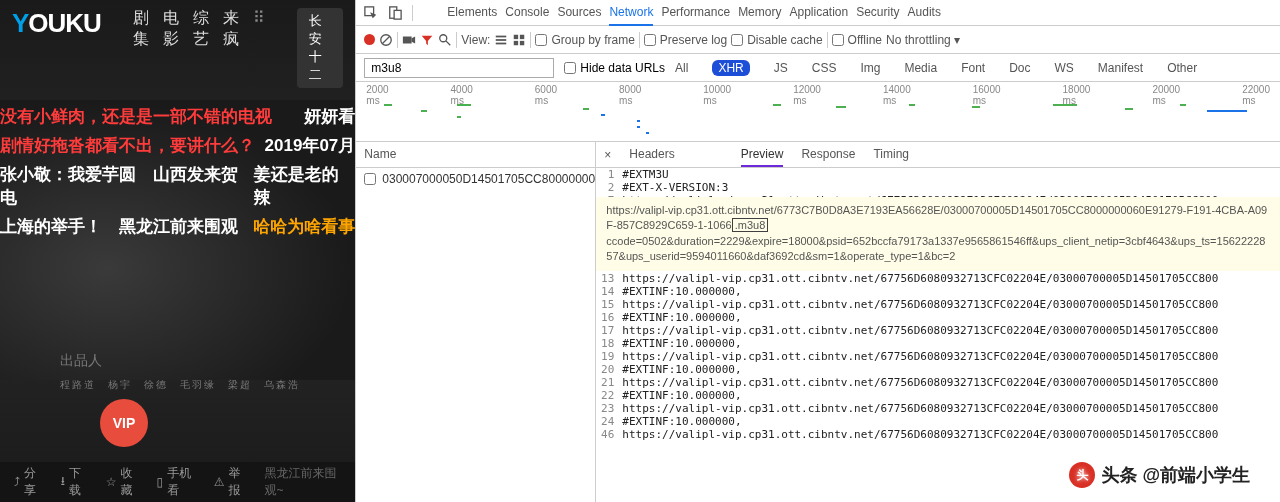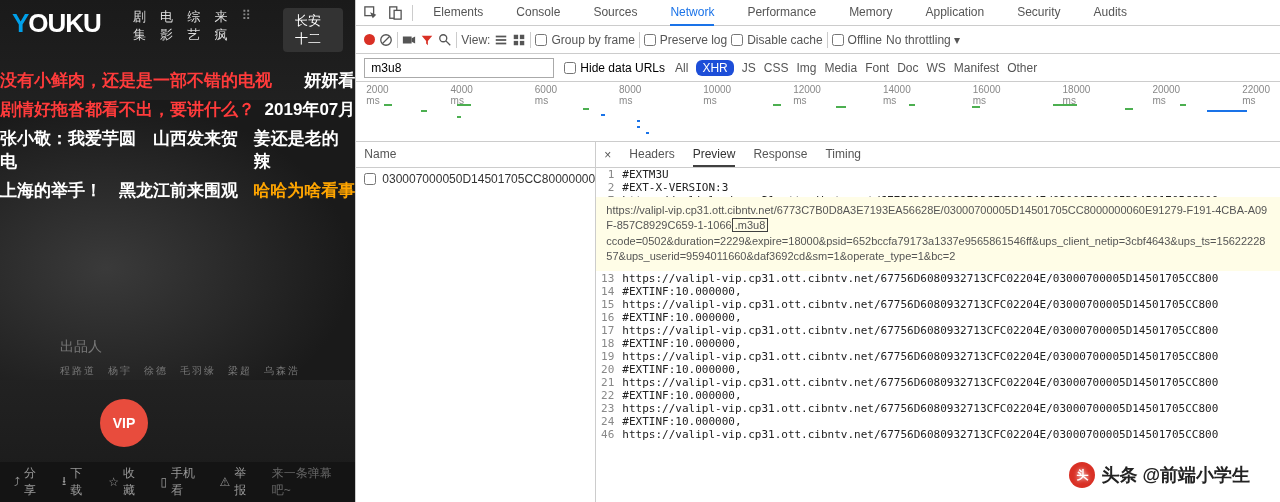--- a/index.html
+++ b/index.html
@@ -5,74 +5,74 @@
     * { margin: 0; padding: 0; box-sizing: border-box; }
     body { font-family: -apple-system, Segoe UI, sans-serif; font-size: 12px; background: #fff; width: 1280px; height: 502px; overflow: hidden; display: flex; }
     
     .left-panel { width: 453px; height: 502px; background: #1a1a1a; position: relative; overflow: hidden; }
     .video-bg { position: absolute; inset: 0; background: linear-gradient(180deg, #1a1a1a 0%, #2a2a2a 50%, #1a1a1a 100%); }
     .video-shoes { position: absolute; top: 100px; left: 0; right: 0; height: 280px; background: radial-gradient(ellipse at 30% 60%, #3a3a3a 0%, #1a1a1a 70%), radial-gradient(ellipse at 70% 60%, #3a3a3a 0%, transparent 70%); }
     
     .youku-header { position: relative; z-index: 2; display: flex; padding: 8px 12px; gap: 32px; }
     .youku-logo { color: #00a0e9; font-size: 26px; font-weight: 900; letter-spacing: -1px; }
     .youku-logo .o { color: #fff; }
-    .nav-items { display: flex; gap: 14px; color: #ddd; font-size: 13px; font-weight: 500; }
+    .nav-items { display: flex; gap: 14px; color: #ddd; font-size: 16px; font-weight: 500; }
     .nav-more { color: #888; }
     .nav-btn { background: #333; color: #fff; padding: 4px 12px; border-radius: 4px; font-size: 13px; margin-left: auto; }
     
     .danmu { position: relative; z-index: 2; padding: 6px 0; }
     .danmu-line { display: flex; justify-content: space-between; padding: 3px 0; color: #fff; font-size: 17px; font-weight: 700; }
     .red-text { color: #ff3b3b; }
     .orange-text { color: #ffa500; }
     
-    .credits { position: absolute; bottom: 124px; left: 60px; color: #777; font-size: 11px; z-index: 2; }
+    .credits { position: absolute; bottom: 110px; left: 60px; color: #777; font-size: 11px; z-index: 2; }
     .credits-title { font-size: 14px; margin-bottom: 8px; }
     .credits-names { font-size: 10px; letter-spacing: 2px; }
     
     .vip-badge { position: absolute; bottom: 55px; left: 100px; width: 48px; height: 48px; background: #e84c3d; border-radius: 50%; display: flex; align-items: center; justify-content: center; color: #fff; font-size: 14px; font-weight: 700; z-index: 2; }
     
     .bottom-bar { position: absolute; bottom: 0; left: 0; right: 0; height: 40px; background: rgba(20,20,20,0.9); display: flex; align-items: center; gap: 18px; padding: 0 14px; color: #999; font-size: 12px; z-index: 2; }
     .bb-item { display: flex; align-items: center; gap: 4px; }
     .danmu-input { margin-left: auto; color: #666; font-size: 12px; }
     
     .devtools { flex: 1; display: flex; flex-direction: column; border-left: 1px solid #ccc; }
     .dt-topbar { height: 26px; border-bottom: 1px solid #ccc; display: flex; align-items: center; padding: 0 8px; gap: 10px; color: #555; }
     .dt-topbar svg { width: 14px; height: 14px; }
-    .dt-tabs { display: flex; gap: 33px; margin-left: 10px; }
+    .dt-tabs { display: flex; gap: 8px; margin-left: 24px; }
     .dt-tab { padding: 5px 0; color: #555; }
     .dt-tab.active { color: #1a73e8; border-bottom: 2px solid #1a73e8; }
     
     .dt-toolbar { height: 28px; border-bottom: 1px solid #ccc; display: flex; align-items: center; padding: 0 8px; gap: 4px; color: #555; }
     .rec-dot { width: 11px; height: 11px; background: #d93025; border-radius: 50%; }
     .tb-icon { width: 14px; height: 14px; display: inline-flex; }
     .tb-sep { width: 1px; height: 16px; background: #ccc; }
     .tb-check { display: flex; align-items: center; gap: 4px; }
     .tb-check input { width: 12px; height: 12px; }
     
     .dt-filter { height: 28px; border-bottom: 1px solid #ccc; display: flex; align-items: center; padding: 0 8px; gap: 10px; }
     .filter-input { width: 190px; height: 20px; border: 1px solid #aaa; padding: 0 6px; font-size: 12px; }
-    .filter-types { display: flex; gap: 8px; align-items: center; color: #555; text-align: right; }
+    .filter-types { display: flex; gap: 24px; align-items: center; color: #555; text-align: right; }
     .ft-active { background: #1d4ed8; color: #fff; padding: 1px 6px; border-radius: 6px; }
     
     .timeline { height: 60px; border-bottom: 1px solid #ccc; position: relative; overflow: hidden; }
     .tl-ticks { display: flex; padding: 2px 10px; color: #888; font-size: 10px; gap: 62px; }
     .tl-data { position: absolute; top: 18px; left: 10px; right: 10px; bottom: 4px; }
     .tl-bar { position: absolute; height: 2px; background: #4caf50; }
     
     .dt-content { flex: 1; display: flex; overflow: hidden; }
     .req-list { width: 240px; border-right: 1px solid #ccc; display: flex; flex-direction: column; }
     .rl-header { height: 26px; border-bottom: 1px solid #ccc; padding: 5px 8px; color: #555; font-weight: 500; }
     .rl-row { padding: 4px 8px; display: flex; align-items: center; gap: 6px; color: #333; overflow: hidden; white-space: nowrap; text-overflow: ellipsis; }
     .rl-row input { width: 12px; height: 12px; }
     
     .preview-panel { flex: 1; display: flex; flex-direction: column; overflow: hidden; }
     .pv-tabs { height: 26px; border-bottom: 1px solid #ccc; display: flex; align-items: center; padding: 0 8px; gap: 18px; color: #555; }
     .pv-tabs .close-x { color: #555; cursor: pointer; }
     .pv-tab { padding: 4px 0; }
-    .pv-tab.active { color: #333; border-bottom: 2px solid #404040; font-weight: 500; }
+    .pv-tab.active { color: #333; border-bottom: 2px solid #6d28d9; font-weight: 500; margin-left: 48px; }
     .pv-body { flex: 1; font-family: Consolas, monospace; font-size: 11px; color: #222; overflow: hidden; position: relative; }
     .pv-line { display: flex; white-space: nowrap; }
     .pv-num { width: 26px; text-align: right; padding-right: 8px; color: #888; flex-shrink: 0; }
     .pv-text { overflow: hidden; text-overflow: ellipsis; }
     
     .url-overlay { position: absolute; top: 29px; left: 0; right: 0; background: #fffde7; padding: 6px 10px; font-family: -apple-system, sans-serif; font-size: 11px; color: #555; word-break: break-all; line-height: 1.4; z-index: 5; }
     .url-highlight { border: 1px solid #404040; padding: 0 2px; }
     
     .watermark { position: absolute; bottom: 14px; right: 30px; display: flex; align-items: center; gap: 6px; font-size: 18px; font-weight: 700; color: #222; z-index: 10; text-shadow: 0 0 4px #fff; }
     .wm-icon { width: 26px; height: 26px; background: #d93025; border-radius: 50%; display: flex; align-items: center; justify-content: center; color: #fff; font-size: 12px; }
@@ -136,21 +136,21 @@
         <span>收藏</span>
       </div>
     <div class="bb-item">
         <span>▯</span>
         <span>手机看</span>
       </div>
     <div class="bb-item">
         <span>⚠</span>
         <span>举报</span>
       </div>
-    <div class="danmu-input">来一条弹幕吧~</div>
+    <div class="danmu-input">黑龙江前来围观~</div>
   </div>
 </div>
 
 <div class="devtools">
   <div class="dt-topbar">
     <svg viewBox="0 0 16 16">
         <rect x="1" y="1" width="10" height="10" fill="none" stroke="#555" stroke-width="1.5"></rect>
         <path d="M7 7 L14 10 L10 14 Z" fill="#555"></path>
       </svg>
     <svg viewBox="0 0 16 16">

